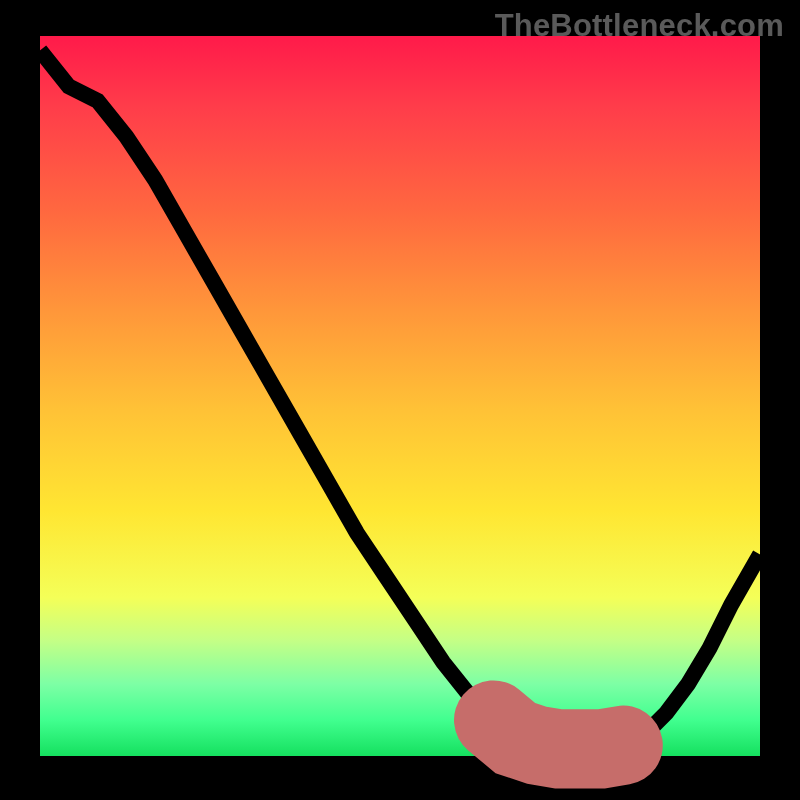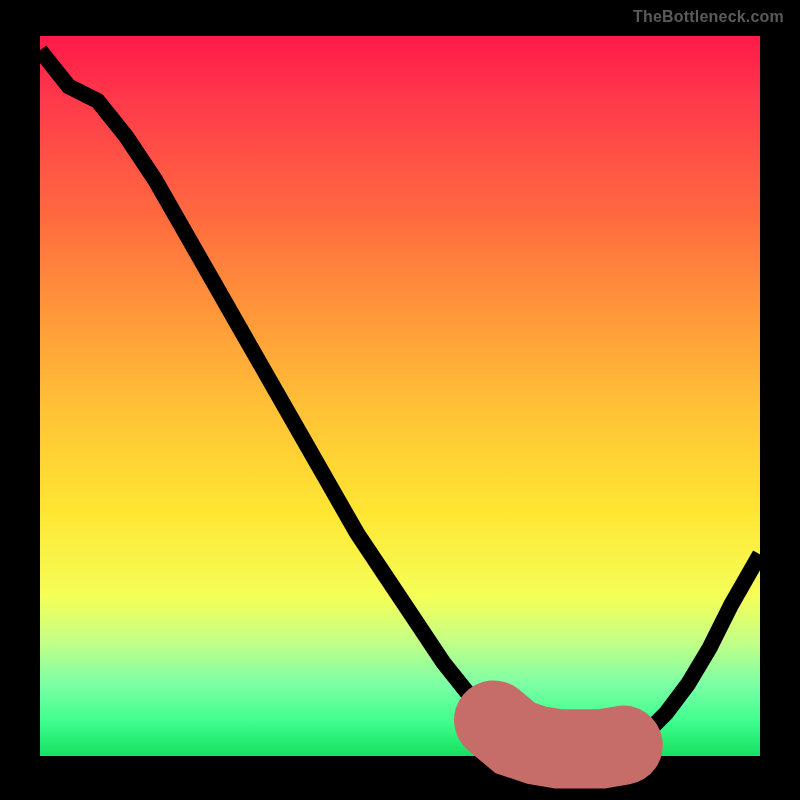--- a/index.html
+++ b/index.html
@@ -9,21 +9,21 @@
     height: 800px;
     background: #000;
     font-family: Arial, Helvetica, sans-serif;
     overflow: hidden;
   }
   .branding {
     position: absolute;
     top: 8px;
     right: 16px;
     color: #5a5a5a;
-    font-size: 16px;
+    font-size: 31px;
     font-weight: 600;
     letter-spacing: 0.2px;
     z-index: 10;
   }
   .plot-area {
     position: absolute;
     left: 40px;
     top: 36px;
     width: 720px;
     height: 720px;

